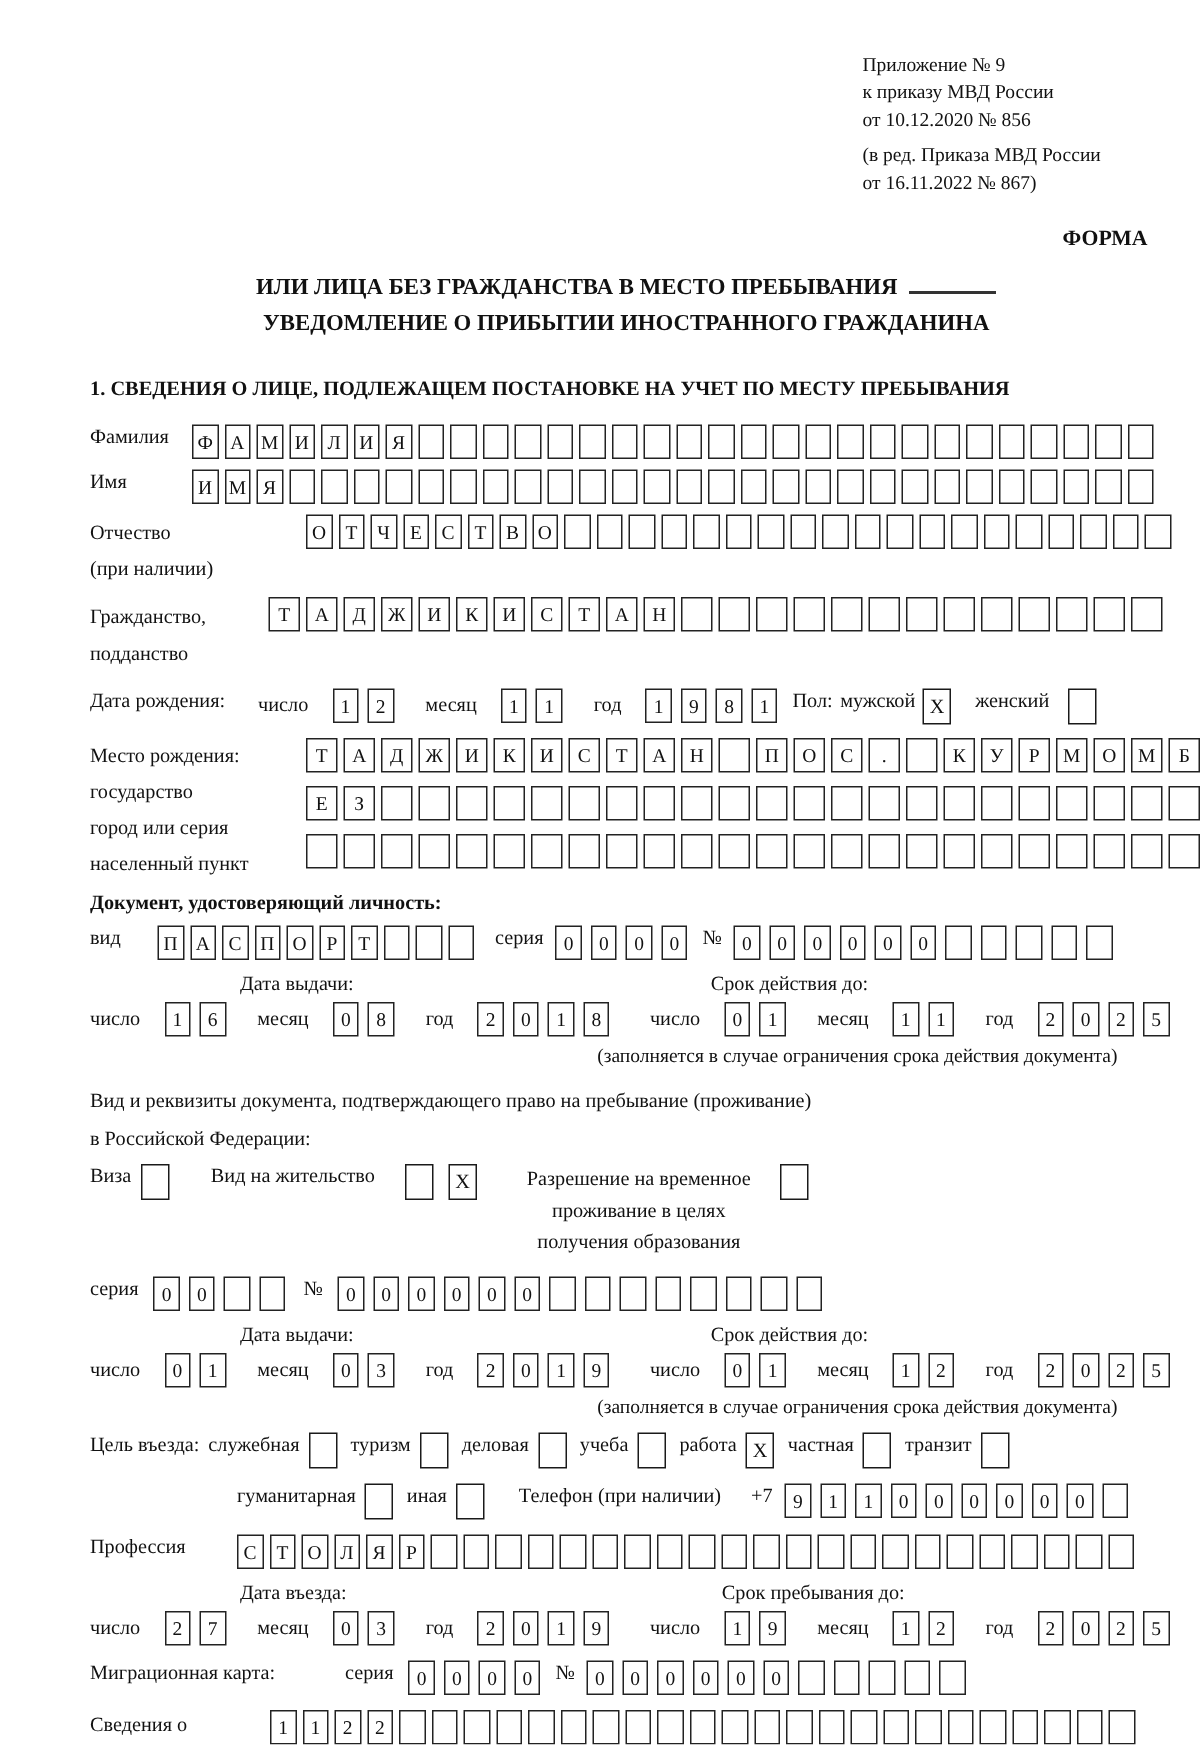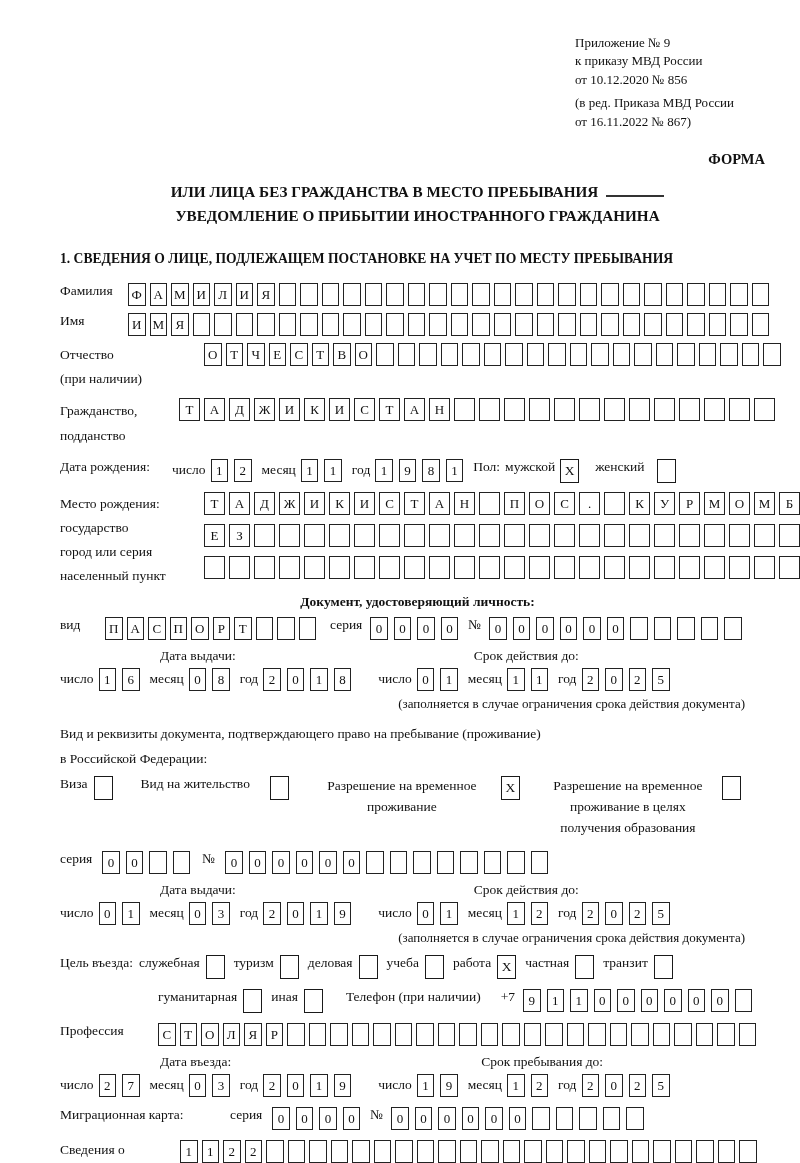--- a/index.html
+++ b/index.html
@@ -37,28 +37,28 @@
 
   .lblw68{width:68px;flex:none;}
   .lblw45{width:45px;flex:none;}
   .lblw98{width:98px;flex:none;}
   .lblw119{width:119px;flex:none;}
   .lblw144{width:144px;flex:none;line-height:1.75;}
   .lblw120{width:120px;flex:none;line-height:1.55;}
 
   .stack{display:flex;flex-direction:column;gap:9px;}
 
-  .doc-head{text-align:center;font-weight:bold;margin-top:6px;}
+  .doc-head{font-weight:bold;margin-top:6px;}
 
   .heads{margin-top:8px;}
   .heads .h1{margin-left:100px;}
   .heads .h2a{margin-left:238px;}
   .heads .h2b{margin-left:250px;}
 
-  .dgroup{display:inline-flex;align-items:center;}
+  .dgroup{display:inline-flex;align-items:center;gap:11px;}
   .dgroup .dlbl{margin:0 5px 0 10px;}
   .dgroup .dlbl:first-child{margin-left:0;}
   .dgroup.rgt{margin-left:27px;}
   .dates{margin-top:4px;}
 
   .note{font-size:13px;text-align:right;padding-right:30px;margin-top:5px;}
 
   .para{margin:10px 0 0 0;line-height:1.85;}
 
   .optrow{align-items:flex-start;margin-top:4px;}
@@ -445,21 +445,20 @@
   <p class="para">
     <span>Вид и реквизиты документа, подтверждающего право на пребывание (проживание)</span><br>
     <span>в Российской Федерации:</span>
   </p>
 
   <div class="frow optrow">
     <span class="cbl">Виза</span>
     <span class="box"></span>
     <span class="cbl gap28">Вид на жительство</span>
     <span class="box gap14"></span>
-    <span class="optml gap24">Разрешение на временное проживание</span>
     <span class="box gap10">X</span>
     <span class="optml4 gap24">Разрешение на временное проживание в целях получения образования</span>
     <span class="box gap10"></span>
   </div>
 
   <div class="frow" style="margin-top:12px;">
     <span style="margin-right:10px;">серия</span>
     <span class="cells dt">
         <span class="cell">0</span>
         <span class="cell">0</span>

